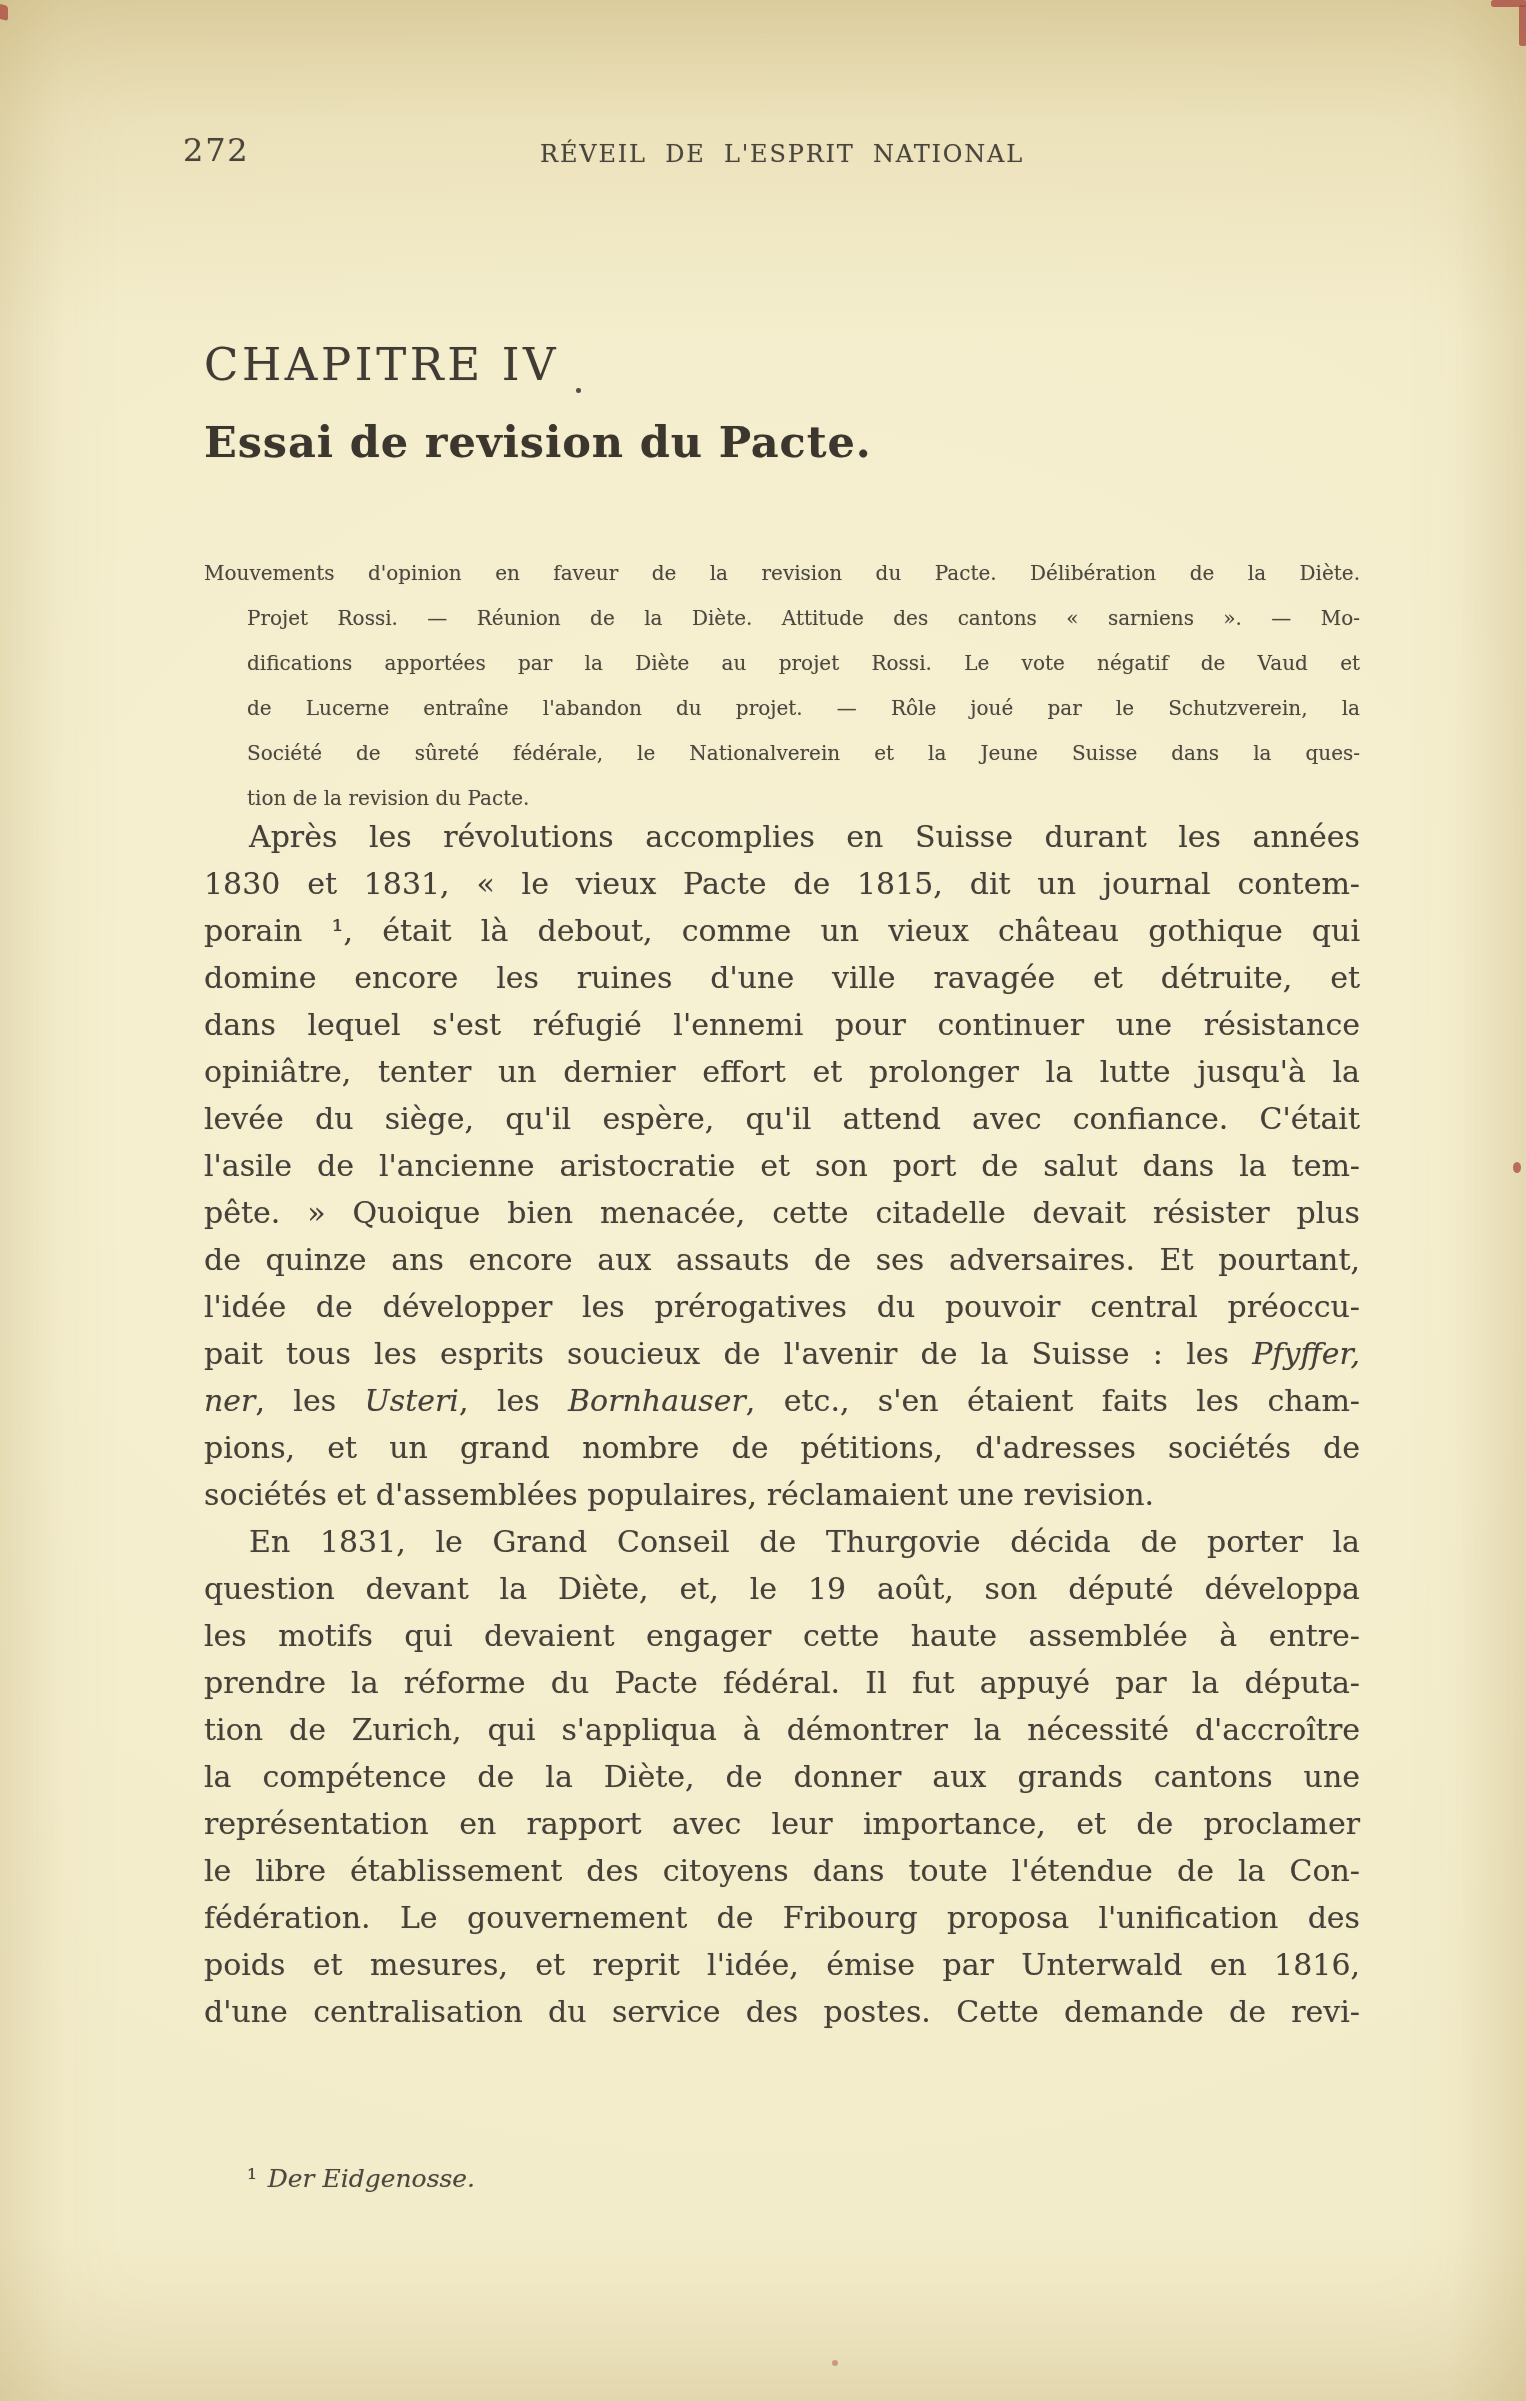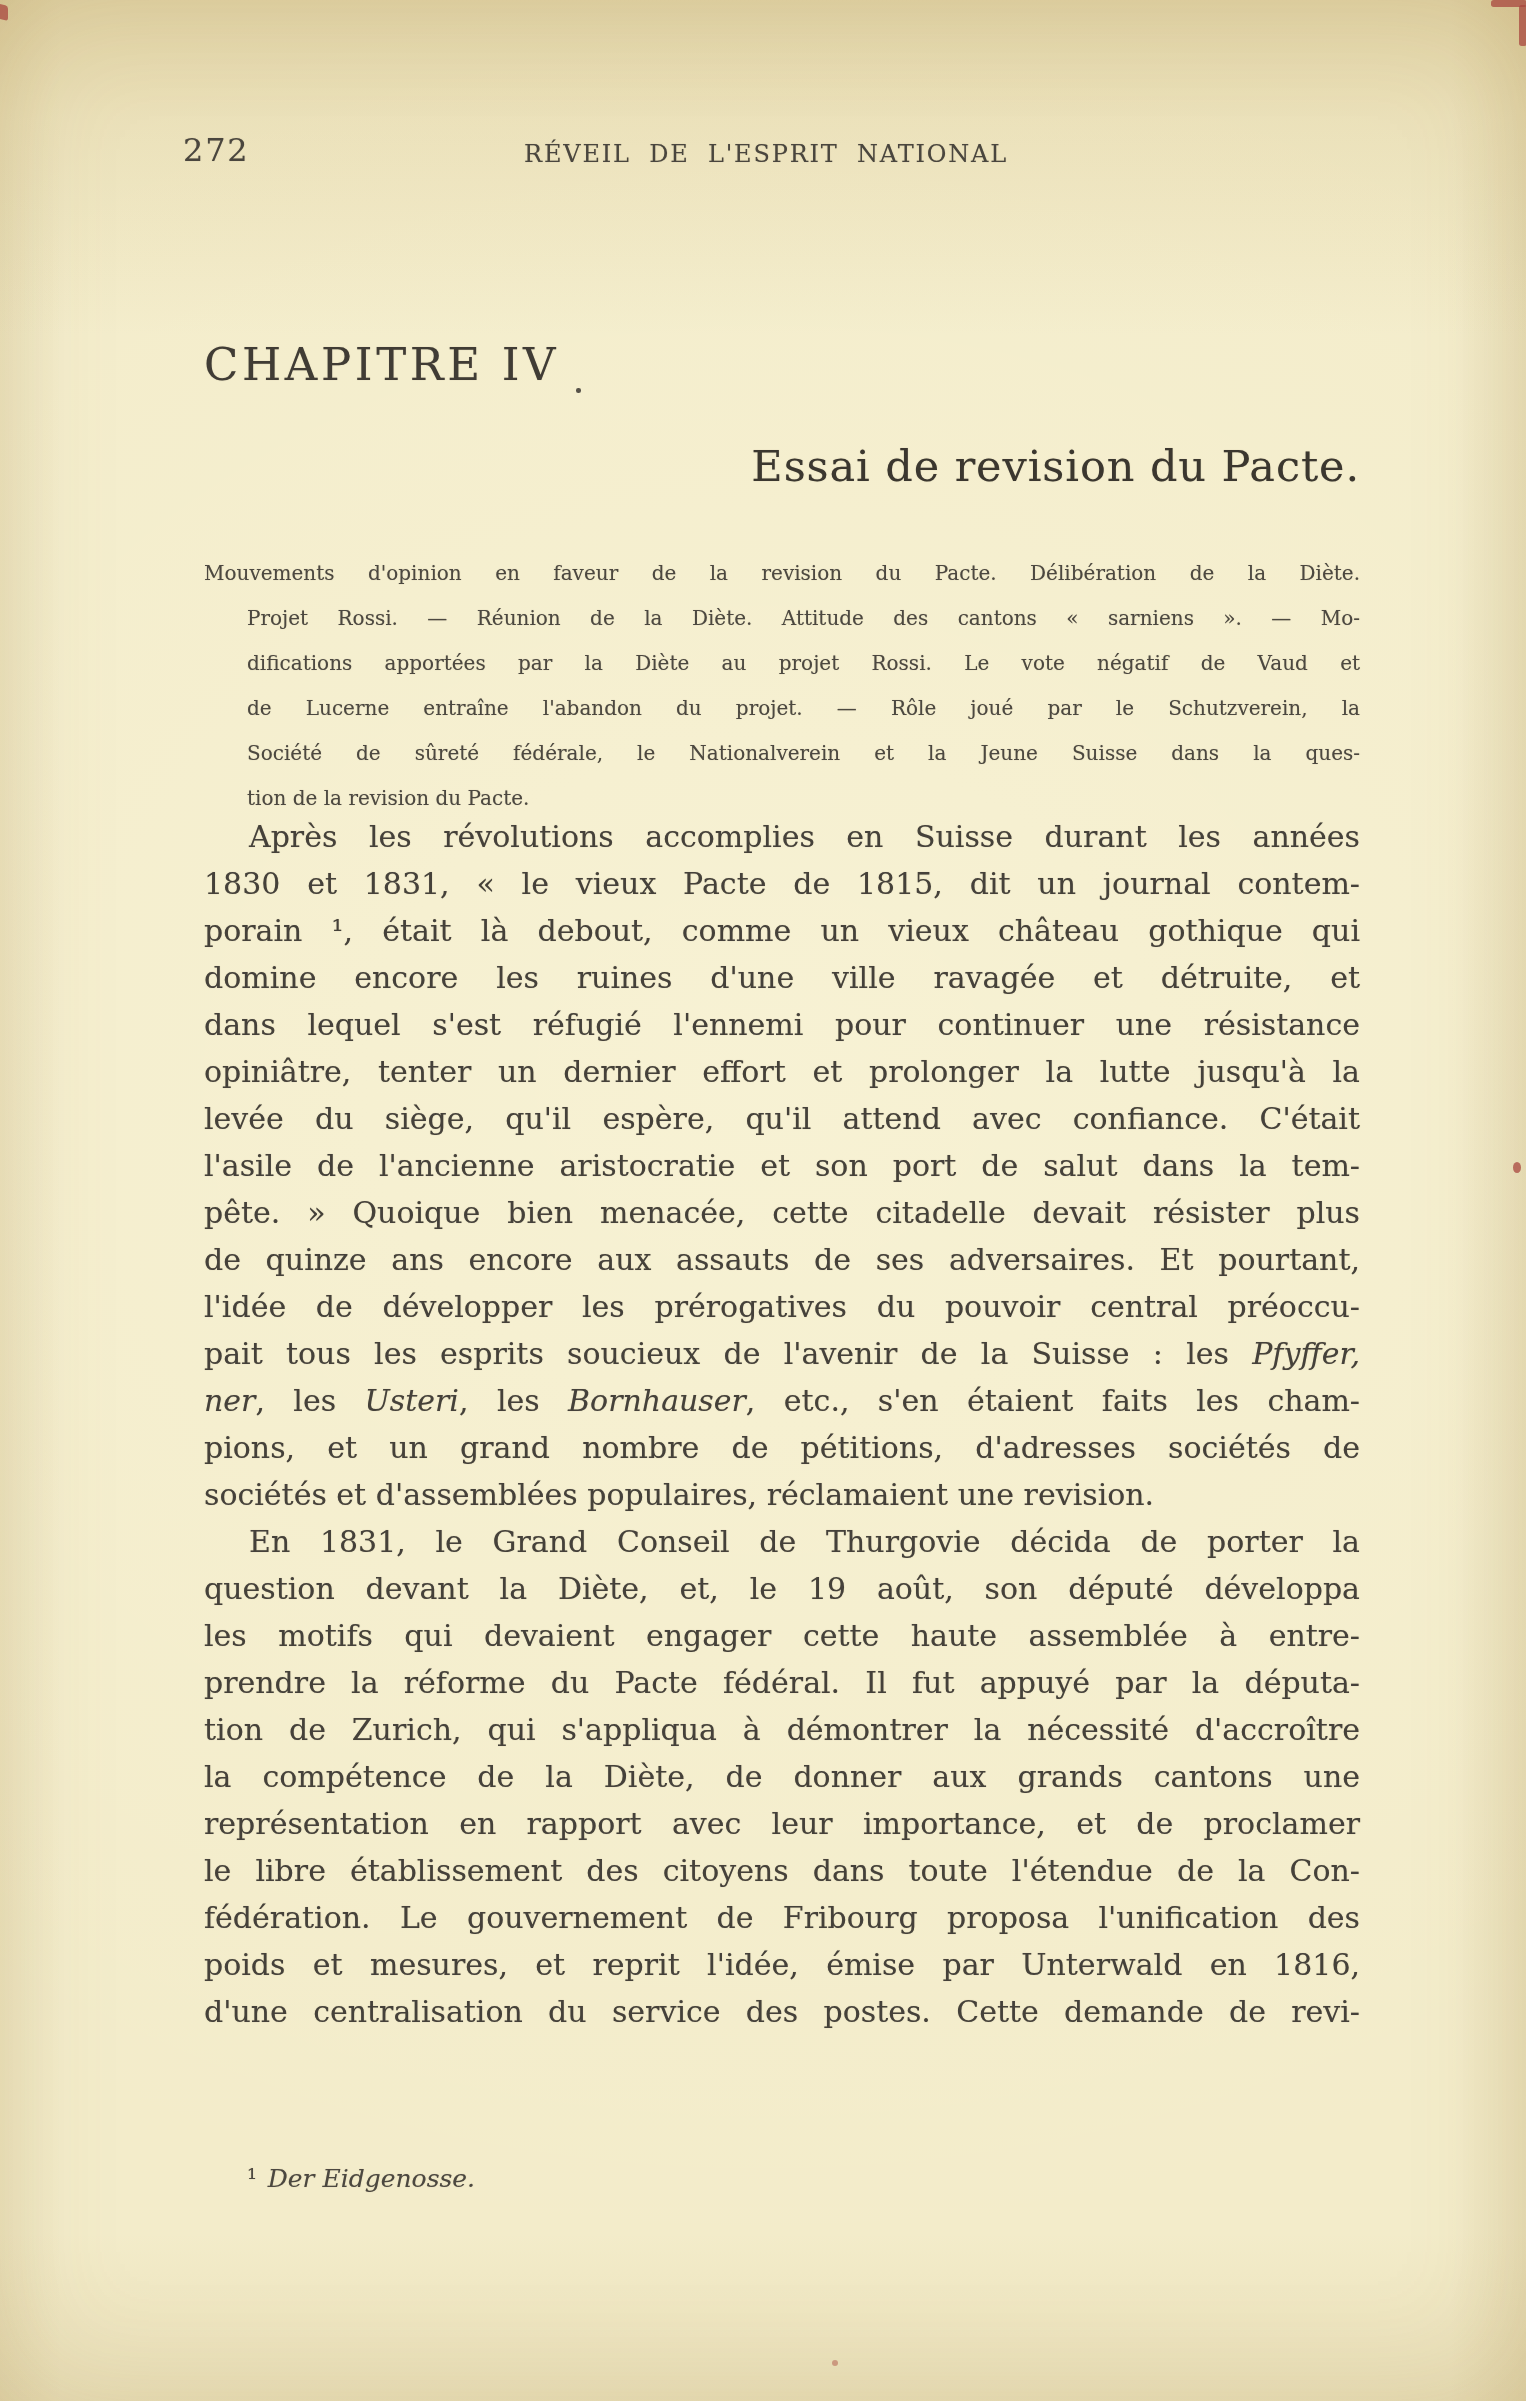--- a/index.html
+++ b/index.html
@@ -19,36 +19,36 @@
       #f3ecca;
     box-shadow: inset 0 0 125px rgba(140,110,50,0.16);
   }
   .ink { text-shadow: 0 0 0.9px rgba(75,65,45,0.35); }
 
   .pagenum {
     position: absolute; left: 183px; top: 131px;
     font-size: 32px; color: #4a463e; letter-spacing: 1.8px;
   }
   .runhead {
-    position: absolute; left: 188px; width: 1156px; top: 140px;
+    position: absolute; left: 204px; width: 1156px; top: 140px;
     text-align: center; font-size: 24px; letter-spacing: 1.8px; word-spacing: 9px;
     color: #4a463e;
   }
   .chap {
     position: absolute; left: 204px; width: 1156px; top: 338px;
     text-align: left; font-size: 45px; letter-spacing: 3.6px; font-weight: 400;
     color: #403c35;
   }
   .chapdot {
     position: absolute; left: 576px; top: 388px; width: 4.5px; height: 4.5px;
     border-radius: 50%; background: #565148;
   }
   .title {
-    position: absolute; left: 204px; width: 1156px; top: 441px;
-    text-align: right; font-size: 43px; font-weight: 400; letter-spacing: 0.9px;
+    position: absolute; left: 204px; width: 1156px; top: 417px;
+    text-align: left; font-size: 43px; font-weight: 700; letter-spacing: 0.9px;
     color: #3b372f;
   }
 
   .summary {
     position: absolute; left: 204px; top: 551px; width: 1156px;
     font-size: 20px; line-height: 45px; color: #4c4840;
   }
   .sline { text-align: justify; text-align-last: justify; }
   .sline.hang { padding-left: 43px; }
   .sline.lastline { text-align-last: left; }

